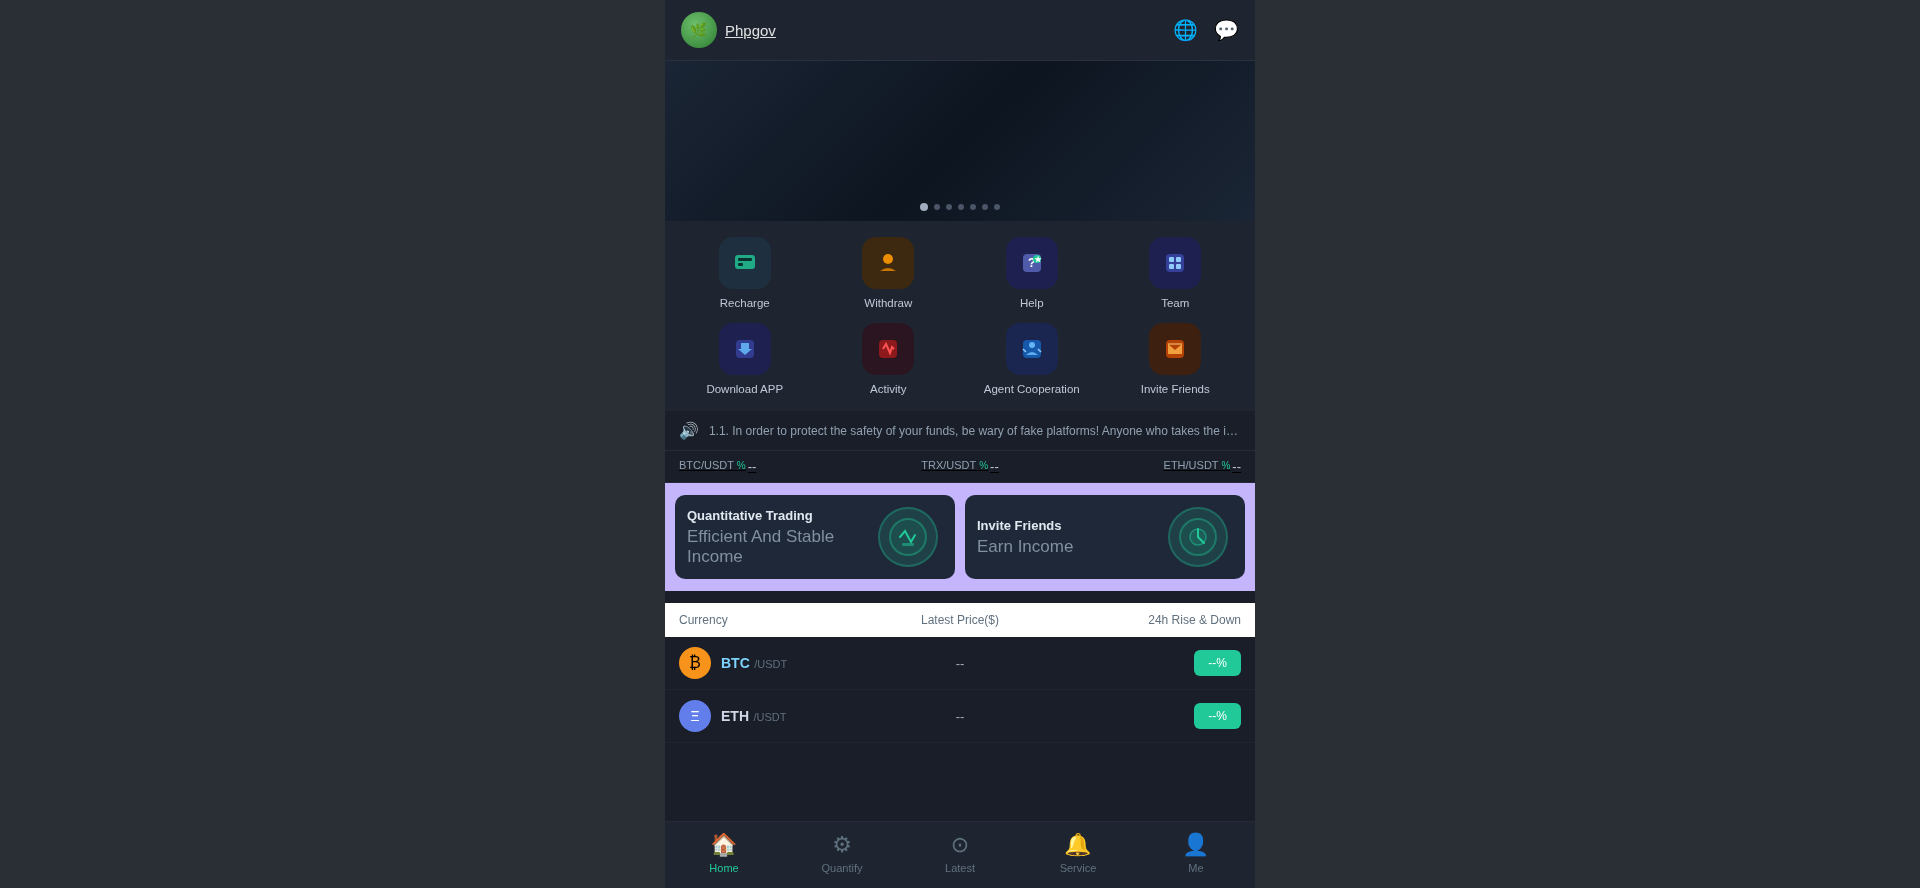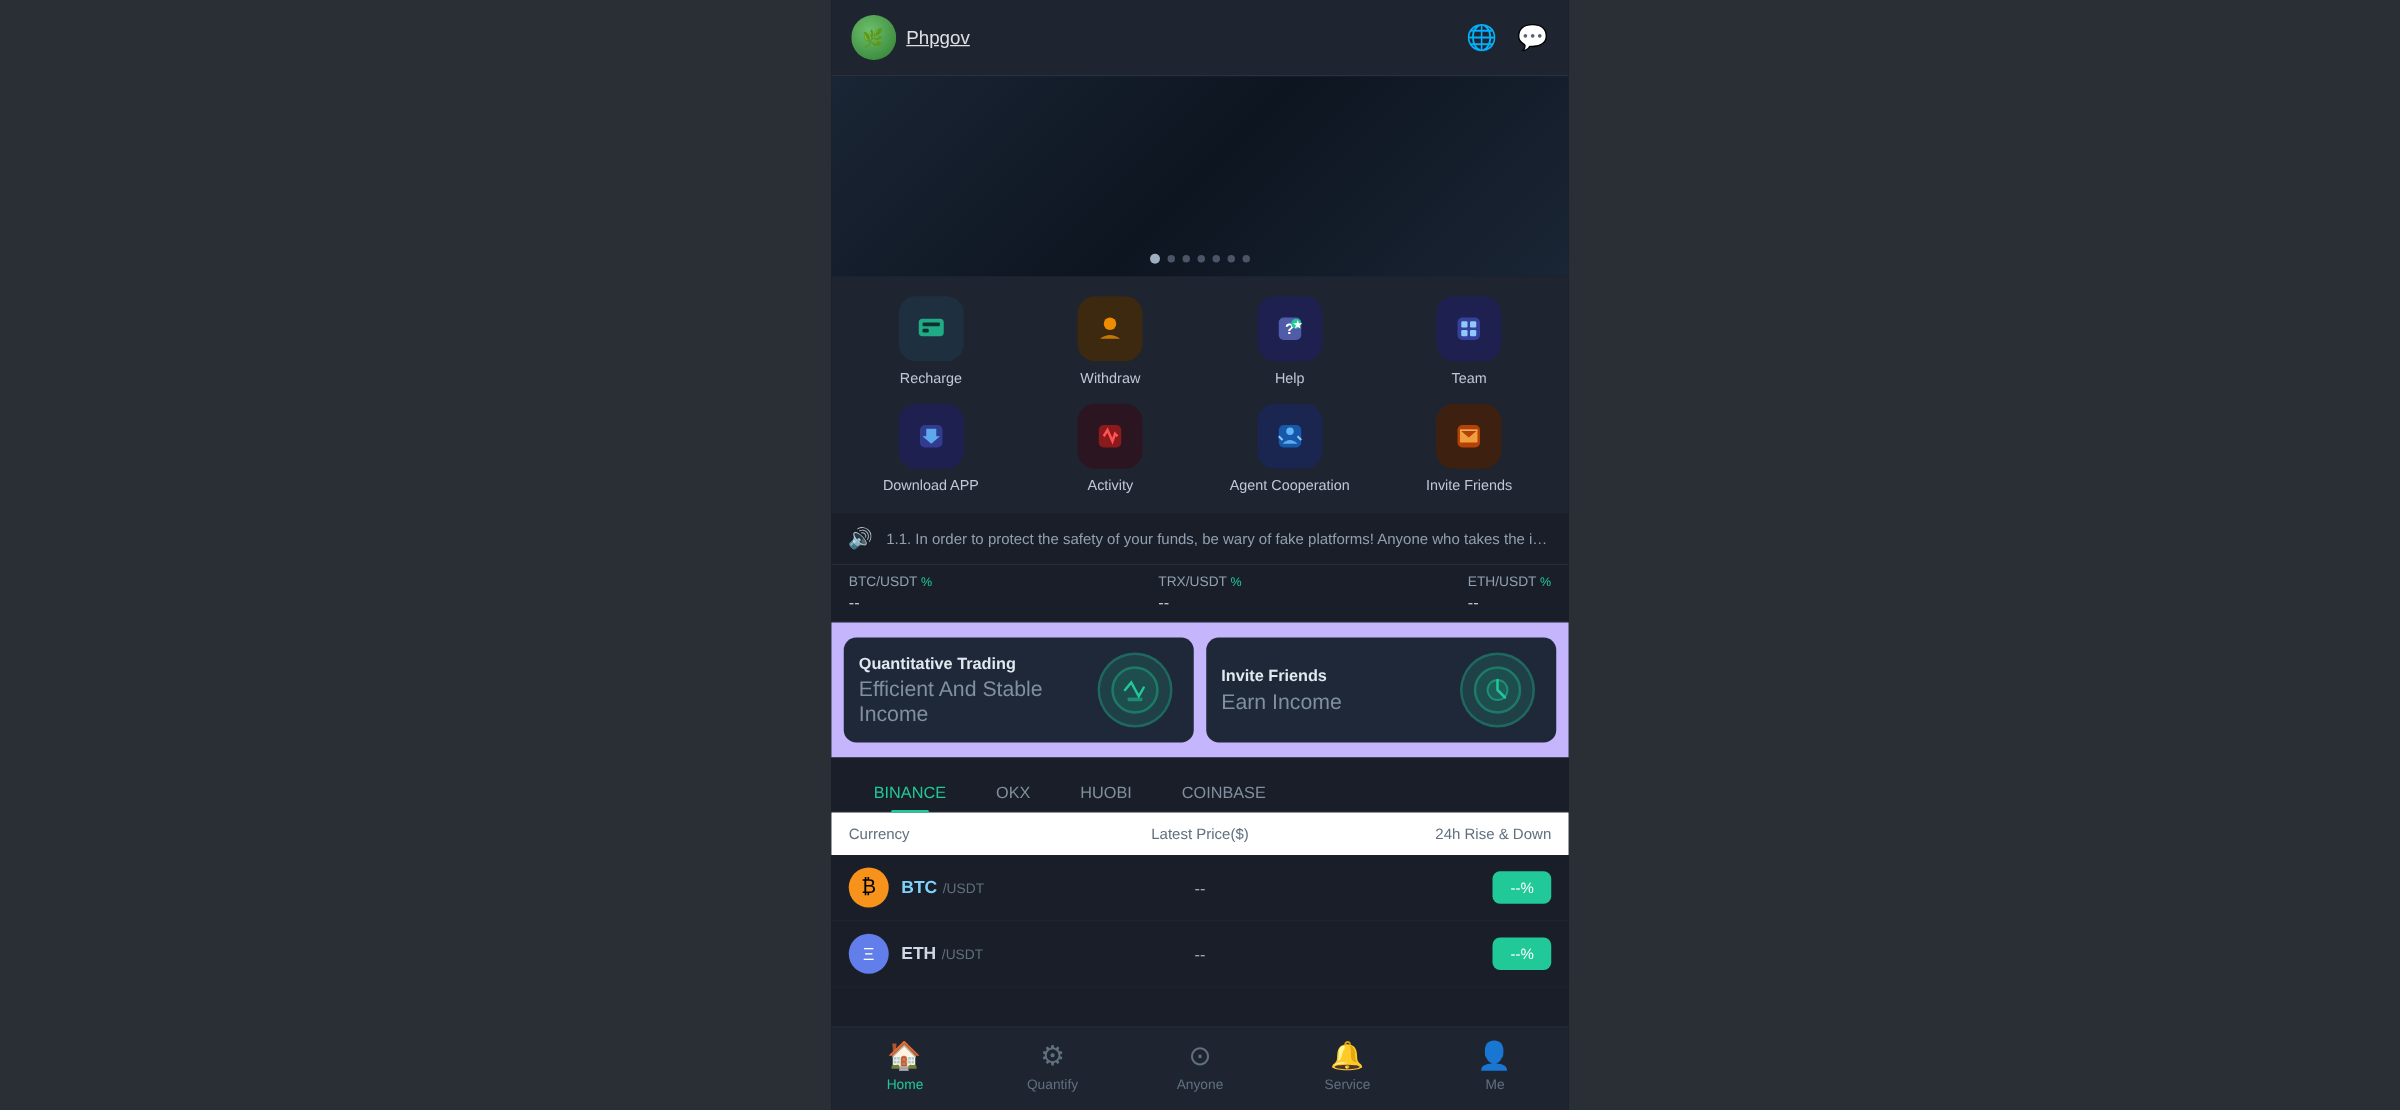--- a/index.html
+++ b/index.html
@@ -172,22 +172,23 @@
     .price-ticker {
       background: #1a1e28;
       padding: 8px 14px;
       display: flex;
       justify-content: space-between;
       border-top: 1px solid #252b38;
       border-bottom: 1px solid #252b38;
     }
     .price-item {
       display: flex;
-      flex-direction: column;
+      flex-direction: row;
       gap: 2px;
+      text-decoration: underline;
     }
     .price-pair {
       color: #90a0b0;
       font-size: 11px;
     }
     .price-pair span {
       color: #20c997;
       font-size: 10px;
     }
     .price-value {
@@ -540,26 +541,20 @@
             <circle cx="20" cy="20" r="18" fill="rgba(32,201,151,0.1)" stroke="rgba(32,201,151,0.4)" stroke-width="2"></circle>
             <circle cx="20" cy="20" r="8" fill="rgba(32,201,151,0.15)" stroke="rgba(32,201,151,0.5)" stroke-width="1.5"></circle>
             <path d="M20 12 L20 20 L26 26" stroke="#20c997" stroke-width="2" fill="none" stroke-linecap="round"></path>
           </svg>
         </div>
       </div>
     </div>
   </div>
 
   <div class="exchange-section">
-    <div class="exchange-tabs">
-      <div class="exchange-tab active">BINANCE</div>
-      <div class="exchange-tab">OKX</div>
-      <div class="exchange-tab">HUOBI</div>
-      <div class="exchange-tab">COINBASE</div>
-    </div>
     <div class="table-header">
       <span class="table-header-col">Currency</span>
       <span class="table-header-col">Latest Price($)</span>
       <span class="table-header-col">24h Rise &amp; Down</span>
     </div>
     <div class="currency-rows">
 
       <div class="currency-row">
         <div class="currency-info">
           <div class="currency-logo btc-logo">₿</div>
@@ -600,21 +595,21 @@
     <div class="nav-item">
       <span class="nav-icon active">🏠</span>
       <span class="nav-label active">Home</span>
     </div>
     <div class="nav-item">
       <span class="nav-icon">⚙</span>
       <span class="nav-label">Quantify</span>
     </div>
     <div class="nav-item">
       <span class="nav-icon" style="font-size:22px; color:#60707f;">⊙</span>
-      <span class="nav-label">Anyone</span>
+      <span class="nav-label">Latest</span>
     </div>
     <div class="nav-item">
       <span class="nav-icon">🔔</span>
       <span class="nav-label">Service</span>
     </div>
     <div class="nav-item">
       <span class="nav-icon">👤</span>
       <span class="nav-label">Me</span>
     </div>
   </div>

